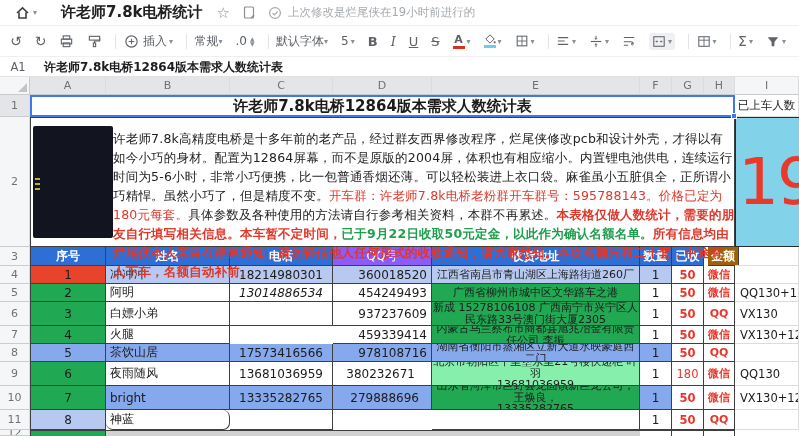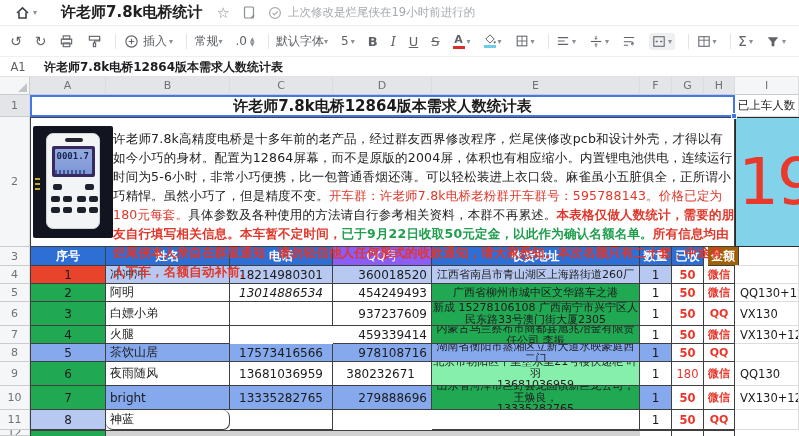--- a/index.html
+++ b/index.html
@@ -327,21 +327,21 @@
       <div class="cell " style="left: 333px; top: 285px; width: 99px; height: 24px; display: flex; align-items: center; justify-content: flex-end; padding-right: 16px; background: rgb(255, 255, 255); border-right: 1px solid rgb(63, 63, 63); border-bottom: 1px solid rgb(63, 63, 63);">380232671</div>
       <div class="cell " style="left: 432px; top: 285px; width: 208px; height: 24px; display: flex; align-items: center; justify-content: center; text-align: center; background: #86efac; border-right: 1px solid rgb(63, 63, 63); border-bottom: 1px solid rgb(63, 63, 63); font-size: 11px; line-height: 11.5px; white-space: pre-line;">北京市朝阳区十里堡东里21号楼快递柜 叶羽
 13681036959</div>
       <div class="cell " style="left: 640px; top: 285px; width: 32px; height: 24px; display: flex; align-items: center; justify-content: center; background: rgb(255, 255, 255); border-right: 1px solid rgb(63, 63, 63); border-bottom: 1px solid rgb(63, 63, 63);">1</div>
       <div class="cell " style="left: 672px; top: 285px; width: 32px; height: 24px; display: flex; align-items: center; justify-content: center; color: rgb(232, 54, 42); font-weight: normal; font-size: 11.5px; border-right: 1px solid rgb(63, 63, 63); border-bottom: 1px solid rgb(63, 63, 63);">180</div>
       <div class="cell " style="left: 704px; top: 285px; width: 31px; height: 24px; display: flex; align-items: center; justify-content: center; color: rgb(232, 54, 42); font-weight: bold; font-size: 11px; border-right: 1px solid rgb(63, 63, 63); border-bottom: 1px solid rgb(63, 63, 63);">微信</div>
       <div class="cell " style="left: 735px; top: 285px; width: 64px; height: 24px; display: flex; align-items: center; padding-left: 5px; font-size: 11.5px; border-right: 1px solid rgb(220, 220, 220); border-bottom: 1px solid rgb(220, 220, 220);">QQ130</div>
       <div class="cell " style="left: 30px; top: 309px; width: 76px; height: 24px; display: flex; align-items: center; justify-content: center; background: rgb(33, 168, 83); border-right: 1px solid rgb(63, 63, 63); border-bottom: 1px solid rgb(63, 63, 63); border-left: 1px solid rgb(63, 63, 63); color: rgb(28, 28, 28);">7</div>
       <div class="cell " style="left: 106px; top: 309px; width: 124px; height: 24px; display: flex; align-items: center; padding-left: 4px; background: rgb(134, 169, 238); border-right: 1px solid rgb(63, 63, 63); border-bottom: 1px solid rgb(63, 63, 63);">bright</div>
       <div class="cell " style="left: 230px; top: 309px; width: 103px; height: 24px; display: flex; align-items: center; justify-content: center; background: rgb(134, 169, 238); border-right: 1px solid rgb(63, 63, 63); border-bottom: 1px solid rgb(63, 63, 63); font-style: normal;">13335282765</div>
-      <div class="cell " style="left: 333px; top: 309px; width: 99px; height: 24px; display: flex; align-items: center; justify-content: flex-end; padding-right: 4px; background: rgb(134, 169, 238); border-right: 1px solid rgb(63, 63, 63); border-bottom: 1px solid rgb(63, 63, 63);">279888696</div>
+      <div class="cell " style="left: 333px; top: 309px; width: 99px; height: 24px; display: flex; align-items: center; justify-content: flex-end; padding-right: 12px; background: rgb(134, 169, 238); border-right: 1px solid rgb(63, 63, 63); border-bottom: 1px solid rgb(63, 63, 63);">279888696</div>
       <div class="cell " style="left: 432px; top: 309px; width: 208px; height: 24px; display: flex; align-items: center; justify-content: center; text-align: center; background: rgb(33, 168, 83); border-right: 1px solid rgb(63, 63, 63); border-bottom: 1px solid rgb(63, 63, 63); font-size: 11px; line-height: 11.5px; white-space: pre-line;">山东省菏泽市巨野县龙固镇新巨龙公司，王焕良，
 13335282765</div>
       <div class="cell " style="left: 640px; top: 309px; width: 32px; height: 24px; display: flex; align-items: center; justify-content: center; background: rgb(134, 169, 238); border-right: 1px solid rgb(63, 63, 63); border-bottom: 1px solid rgb(63, 63, 63);">1</div>
       <div class="cell " style="left: 672px; top: 309px; width: 32px; height: 24px; display: flex; align-items: center; justify-content: center; color: rgb(232, 54, 42); font-weight: bold; font-size: 11.5px; border-right: 1px solid rgb(63, 63, 63); border-bottom: 1px solid rgb(63, 63, 63);">50</div>
       <div class="cell " style="left: 704px; top: 309px; width: 31px; height: 24px; display: flex; align-items: center; justify-content: center; color: rgb(232, 54, 42); font-weight: bold; font-size: 11px; border-right: 1px solid rgb(63, 63, 63); border-bottom: 1px solid rgb(63, 63, 63);">微信</div>
       <div class="cell " style="left: 735px; top: 309px; width: 64px; height: 24px; display: flex; align-items: center; padding-left: 5px; font-size: 11.5px; border-right: 1px solid rgb(220, 220, 220); border-bottom: 1px solid rgb(220, 220, 220);">VX130+12</div>
       <div class="cell " style="left: 30px; top: 333px; width: 76px; height: 20px; display: flex; align-items: center; justify-content: center; background: rgb(183, 201, 241); border-right: 1px solid rgb(63, 63, 63); border-bottom: 1px solid rgb(63, 63, 63); border-left: 1px solid rgb(63, 63, 63); color: rgb(28, 28, 28);">8</div>
       <div class="cell " style="left: 106px; top: 333px; width: 124px; height: 20px; display: flex; align-items: center; padding-left: 4px; background: rgb(255, 255, 255); border-right: 1px solid rgb(63, 63, 63); border-bottom: 1px solid rgb(63, 63, 63); border-radius: 7px;">神蓝</div>
       <div class="cell " style="left: 230px; top: 333px; width: 103px; height: 20px; display: flex; align-items: center; justify-content: center; background: rgb(255, 255, 255); border-right: 1px solid rgb(63, 63, 63); border-bottom: 1px solid rgb(63, 63, 63); font-style: normal;"></div>
       <div class="cell " style="left: 432px; top: 333px; width: 208px; height: 20px; display: flex; align-items: center; justify-content: center; text-align: center; background: rgb(255, 255, 255); border-right: 1px solid rgb(63, 63, 63); border-bottom: 1px solid rgb(63, 63, 63); font-size: 11px; line-height: 11.5px; white-space: pre-line;"></div>
@@ -351,37 +351,20 @@
       <div class="cell " style="left: 735px; top: 333px; width: 64px; height: 20px; display: flex; align-items: center; padding-left: 5px; font-size: 11.5px; border-right: 1px solid rgb(220, 220, 220); border-bottom: 1px solid rgb(220, 220, 220);"></div>
       <div class="cell " style="left: 30px; top: 353px; width: 76px; height: 6px; background: rgb(33, 168, 83); border-left: 1px solid rgb(63, 63, 63); border-right: 1px solid rgb(63, 63, 63); border-top: 1px solid rgb(63, 63, 63);"></div>
       <div class="cell " style="left: 106px; top: 353px; width: 534px; height: 6px; background: rgb(210, 210, 210); border-top: 1px solid rgb(63, 63, 63);"></div>
       <div class="cell " style="left: 640px; top: 353px; width: 32px; height: 6px; border-top: 1px solid rgb(63, 63, 63); border-right: 1px solid rgb(63, 63, 63);"></div>
       <div class="cell " style="left: 672px; top: 353px; width: 32px; height: 6px; border-top: 1px solid rgb(63, 63, 63); border-right: 1px solid rgb(63, 63, 63);"></div>
       <div class="cell " style="left: 704px; top: 353px; width: 31px; height: 6px; border-top: 1px solid rgb(63, 63, 63); border-right: 1px solid rgb(63, 63, 63);"></div>
 
     <div class="desc" id="desc"><span style="color: rgb(34, 34, 34);">许老师7.8k高精度电桥是十多年前的老产品，经过群友西界修改程序，烂尾侠修改pcb和设计外壳，才得以有如今小巧的身材。配置为12864屏幕，而不是原版的2004屏，体积也有相应缩小。内置锂电池供电，连续运行时间为5-6小时，非常小巧便携，比一包普通香烟还薄。可以轻松装进上衣口袋。麻雀虽小五脏俱全，正所谓小巧精悍。虽然小巧了，但是精度不变。</span><span style="color: rgb(224, 55, 42);">开车群：许老师7.8k电桥老粉群开车群号：595788143。价格已定为180元每套。</span><span style="color: rgb(34, 34, 34);">具体参数及各种使用的方法请自行参考相关资料，本群不再累述。</span><span style="color: rgb(224, 55, 42); font-weight: bold;">本表格仅做人数统计，需要的朋友自行填写相关信息。本车暂不定时间，</span><span style="color: rgb(31, 158, 77); font-weight: bold;">已于9月22日收取50元定金，以此作为确认名额名单。</span><span style="color: rgb(224, 55, 42); font-weight: bold;">所有信息均由烂尾侠本人亲自在群里通知，请勿轻信他人任何形式的收款通知，请大家悉知。本次名额只有二十套，中途有人下车，名额自动补前。</span></div>
 
     <div class="device">
-      <div class="dev-body">
-        <div class="dev-slot"></div>
-        <div class="dev-screen">
-          <div class="dev-lcd">0001.7</div>
-          <div class="dev-lcdline"></div>
-        </div>
-        <div class="dev-btn" style="left:6px;top:50px"></div>
-        <div class="dev-btn" style="left:38px;top:50px"></div>
-        <div class="dev-btn" style="left:4px;top:62px"></div>
-        <div class="dev-btn" style="left:16px;top:62px"></div>
-        <div class="dev-btn" style="left:30px;top:62px"></div>
-        <div class="dev-btn" style="left:42px;top:62px"></div>
-        <div class="dev-btn" style="left:4px;top:73px"></div>
-        <div class="dev-btn" style="left:16px;top:73px"></div>
-        <div class="dev-btn" style="left:30px;top:73px"></div>
-        <div class="dev-btn" style="left:42px;top:73px"></div>
-      </div>
       <div class="dev-pin" style="top:52px"></div>
       <div class="dev-pin" style="top:57px"></div>
       <div class="dev-pin" style="top:62px"></div>
     </div>
 
     <div class="selbox" style="left:30px;top:18px;width:705px;height:22px">
       <span class="handle"></span>
     </div>
   </div>
 </div>

